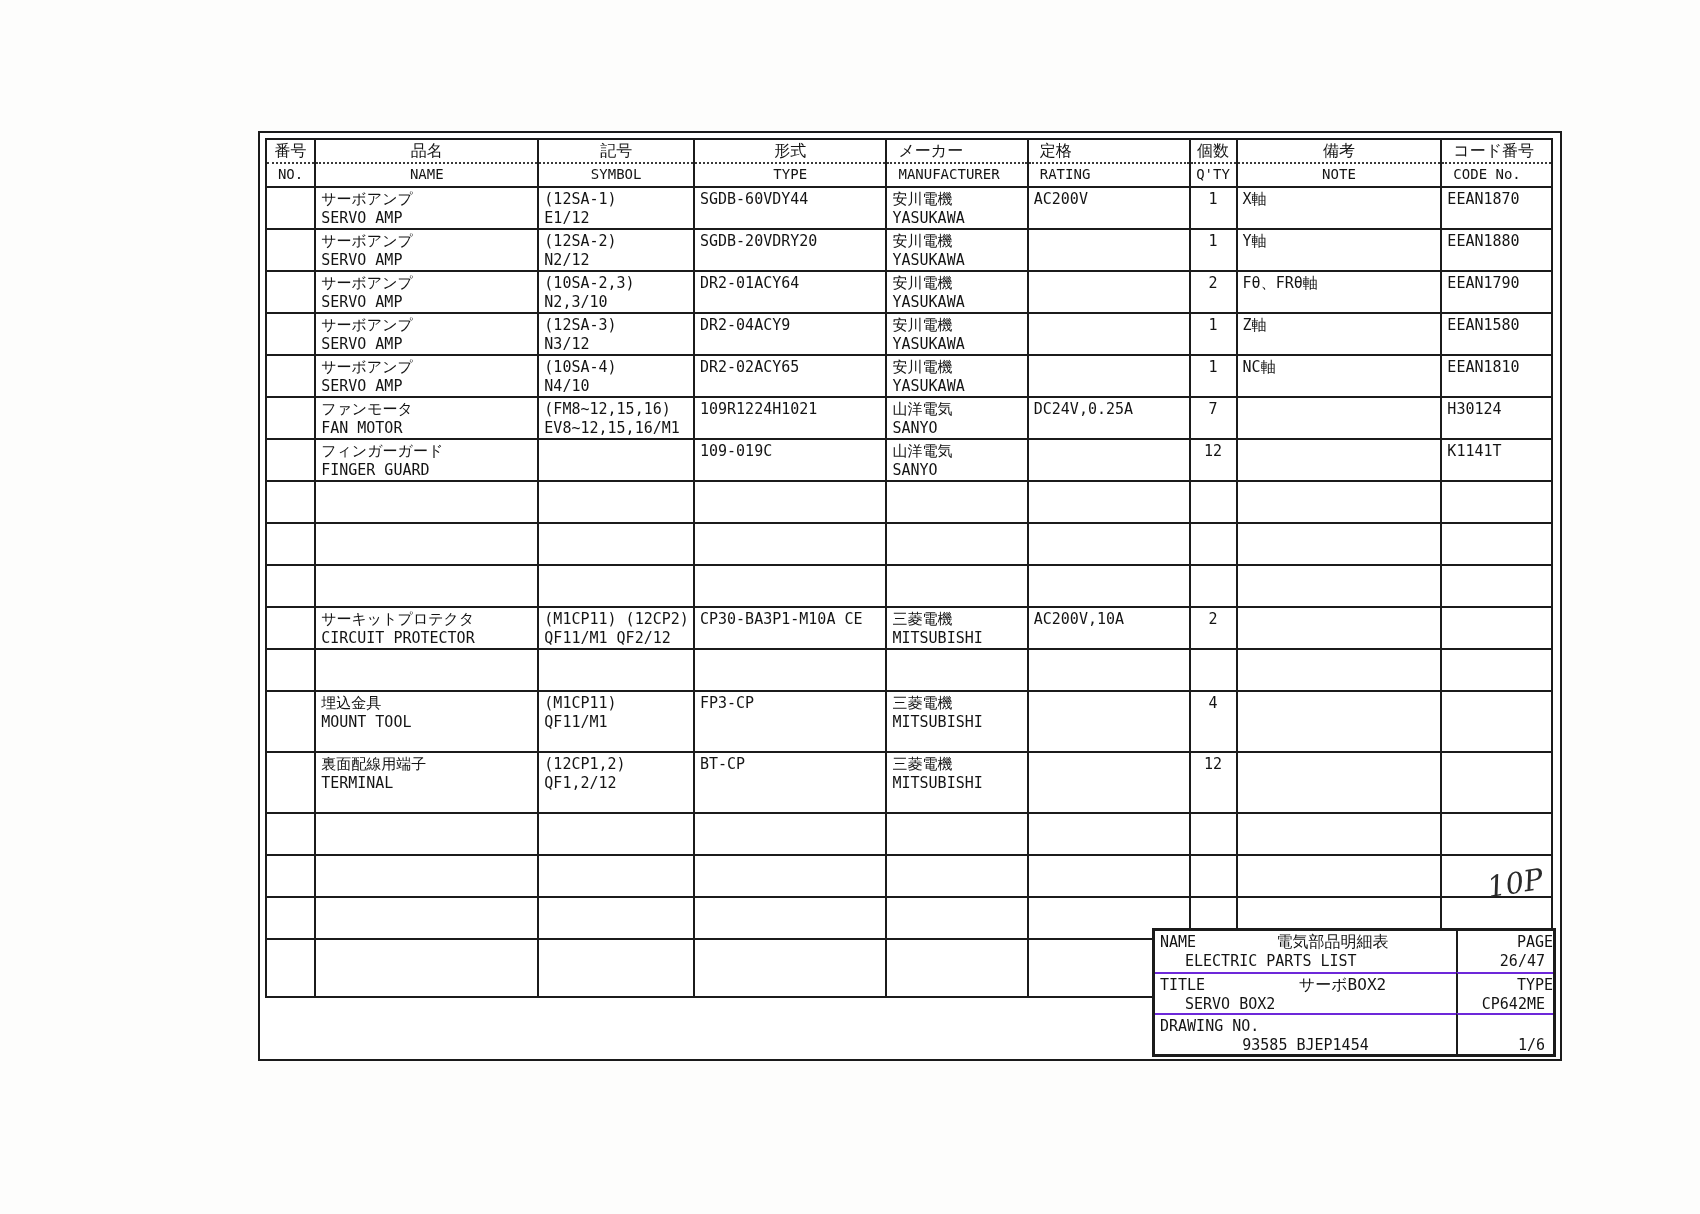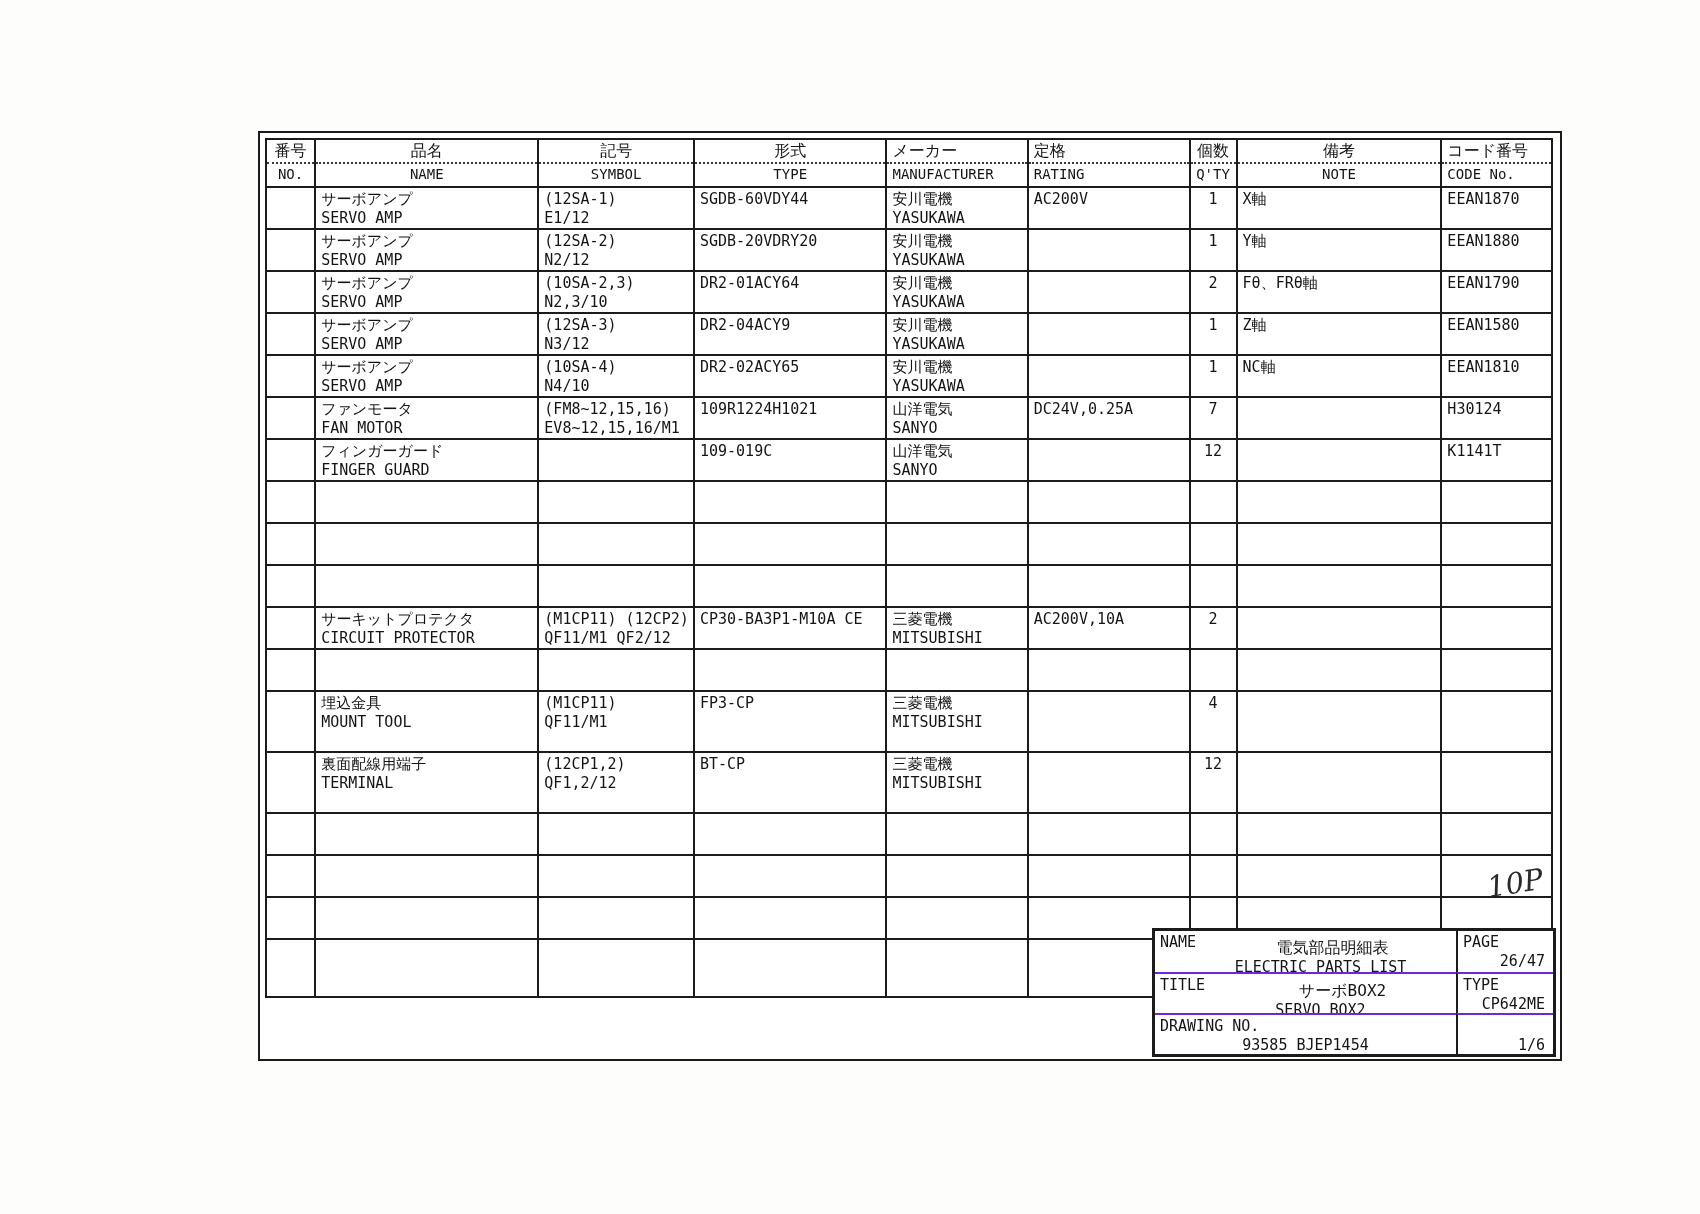--- a/index.html
+++ b/index.html
@@ -20,21 +20,21 @@
   table.parts th, table.parts td {
     border:2px solid #1b1b1b; padding:0; vertical-align:top;
     overflow:hidden; white-space:nowrap;
   }
   thead th { height:46px; font-weight:normal; }
   .hl1 { height:24px; border-bottom:2px dotted #3a3a3a; box-sizing:border-box;
          display:flex; align-items:center; justify-content:center;
          font-size:16px; }
   .hl2 { height:20px; display:flex; align-items:center; justify-content:center;
          font-size:14px; }
-  th.al .hl1, th.al .hl2 { justify-content:flex-start; padding-left:5px; }
+  th.al .hl1, th.al .hl2 { justify-content:flex-start; padding-left:11px; }
   tbody tr { height:39px; }
   tbody tr:nth-child(11) { height:42px;margin-left:8px; }
   tbody tr:nth-child(12) { height:38px; }
   tbody tr:nth-child(13), tbody tr:nth-child(14) { height:61px; }
   tbody tr:nth-child(17) { height:42px; }
   tbody tr:nth-child(18) { height:58px; }
   td .l1, td .l2 {
     font-size:15px; line-height:19px; padding-left:5px; text-align:left;
   }
   td .l1 { padding-top:2px; }
@@ -43,27 +43,27 @@
   .infobox {
     position:absolute; left:892px; top:795px; width:404px; height:129px;
     border:3px solid #1b1b1b; box-sizing:border-box; background:#fff;
     display:grid; grid-template-columns:1fr 97px; grid-template-rows:41px 41px 1fr;
     font-size:15px;
   }
   .ib { position:relative; box-sizing:border-box; overflow:hidden; }
   .ib.rt { border-left:2px solid #1b1b1b; }
   .ib.r2, .ib.r3 { border-top:2px solid #6d28d9; }
   .ib-label { position:absolute; left:5px; top:2px; }
-  .ib-jp { text-align:center; padding:7px 0 0 54px; font-size:16px; height:20px; }
-  .ib-en { text-align:center; padding-left:30px; height:19px; }
+  .ib-jp { text-align:center; padding:1px 0 0 54px; font-size:16px; height:20px; }
+  .ib-en { text-align:left; padding-left:30px; height:19px; }
   .ib-jp.title-jp { text-align:center; padding-left:74px; }
   .ib-line1 { padding:2px 0 0 5px; height:19px; }
   .ib-val-center { text-align:center; height:19px; }
   .ib-val-right { text-align:right; padding-right:8px; height:19px; }
-  .ib.rt .ib-line1 { padding-left:5px; }
+  .ib.rt .ib-line1 { padding-left:5px;text-align:right; }
   
   .handwritten {
     position:absolute; left:1487px; top:866px;
     font-family:"DejaVu Serif",serif; font-style:italic;
     font-size:29px; color:#2a2a2a; transform:rotate(-9deg);
   }
 </style>
 </head>
 <body>
 

